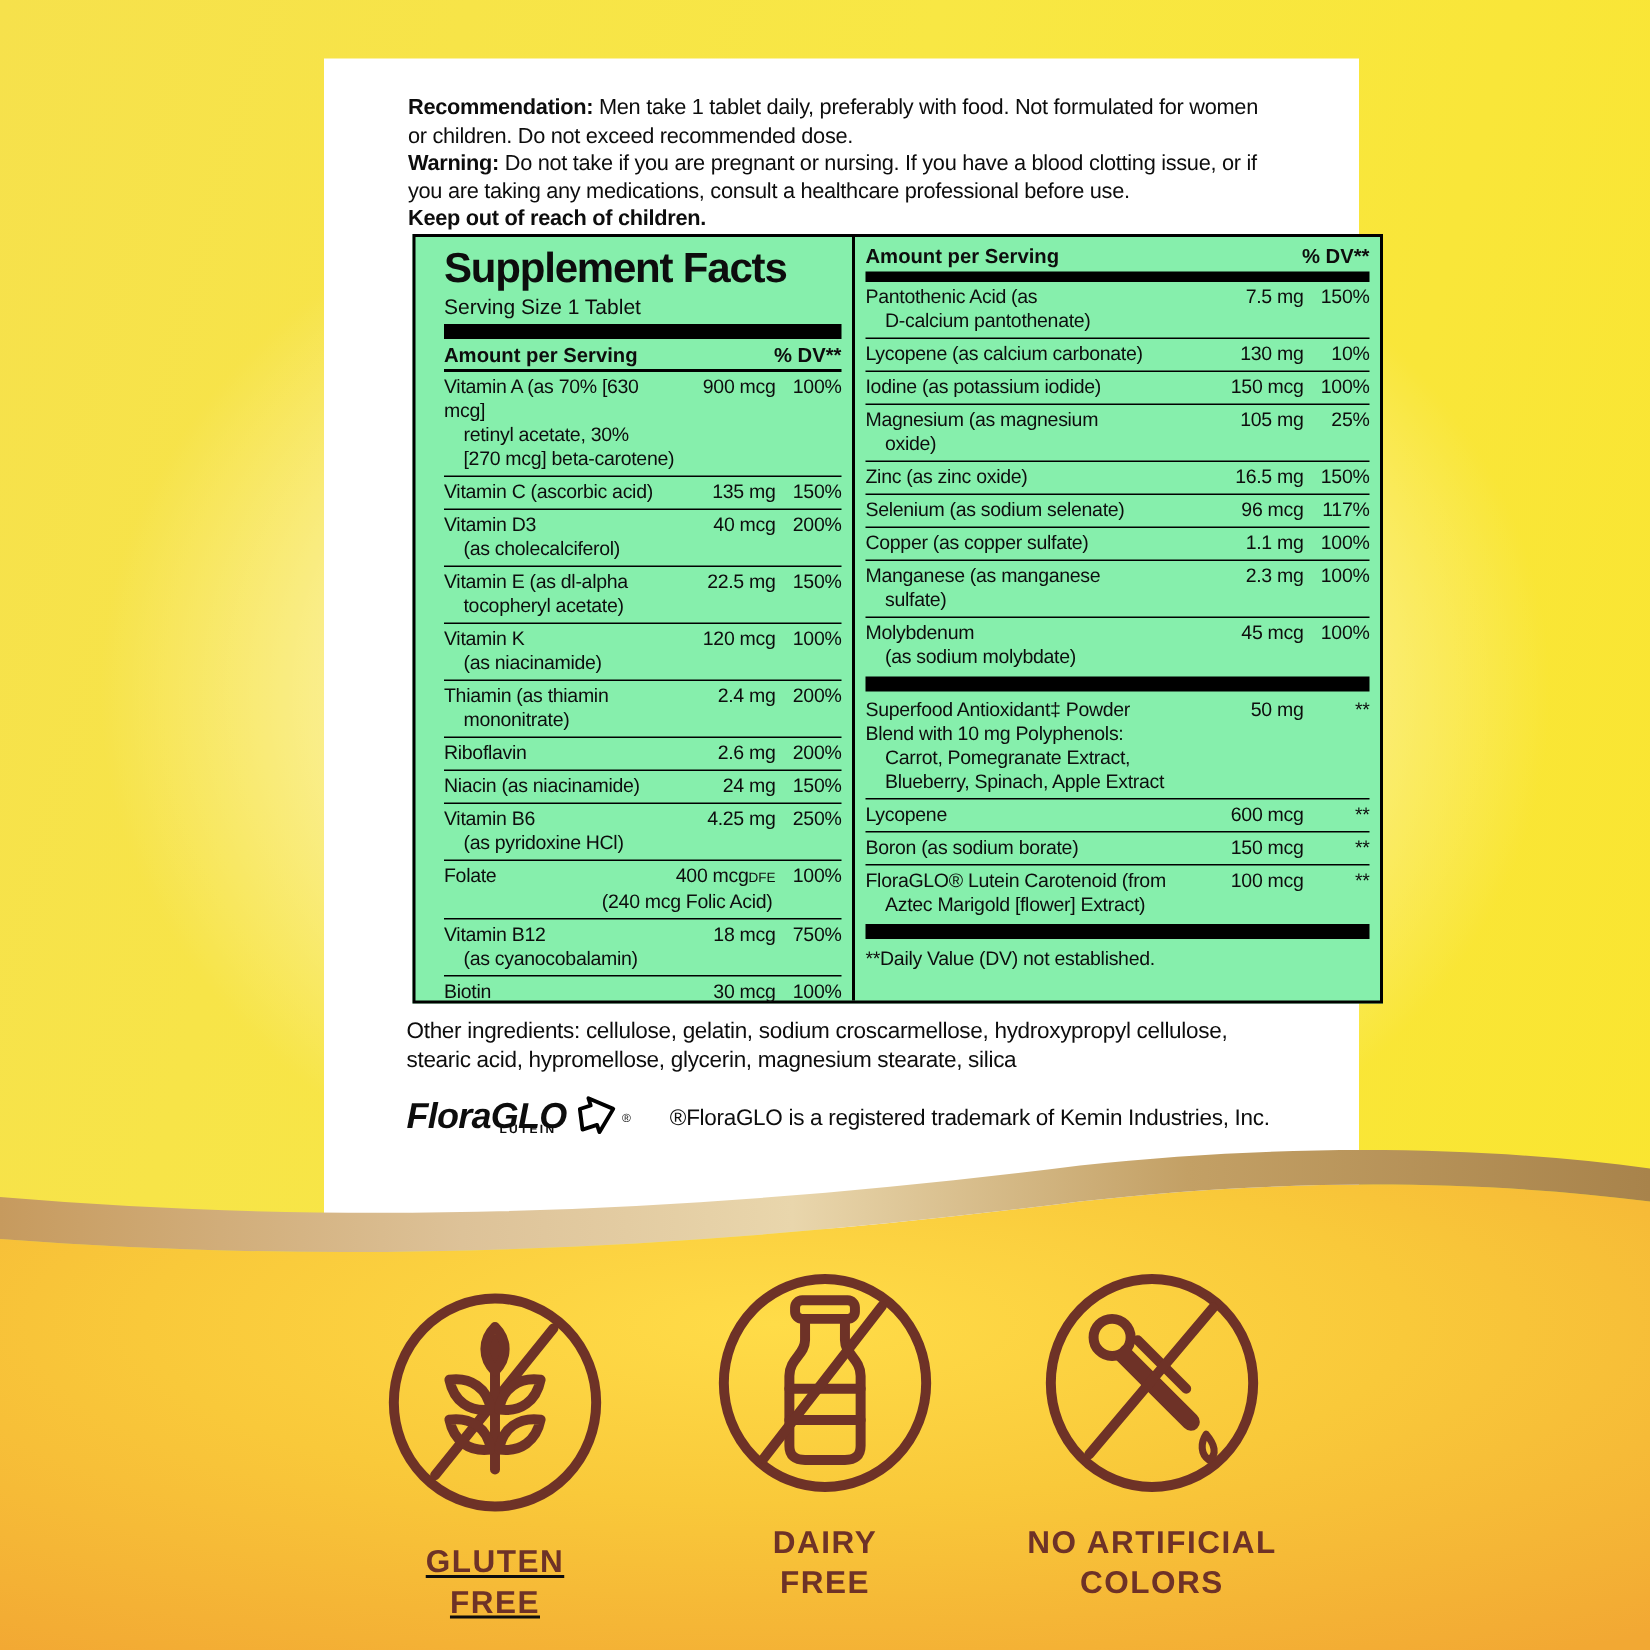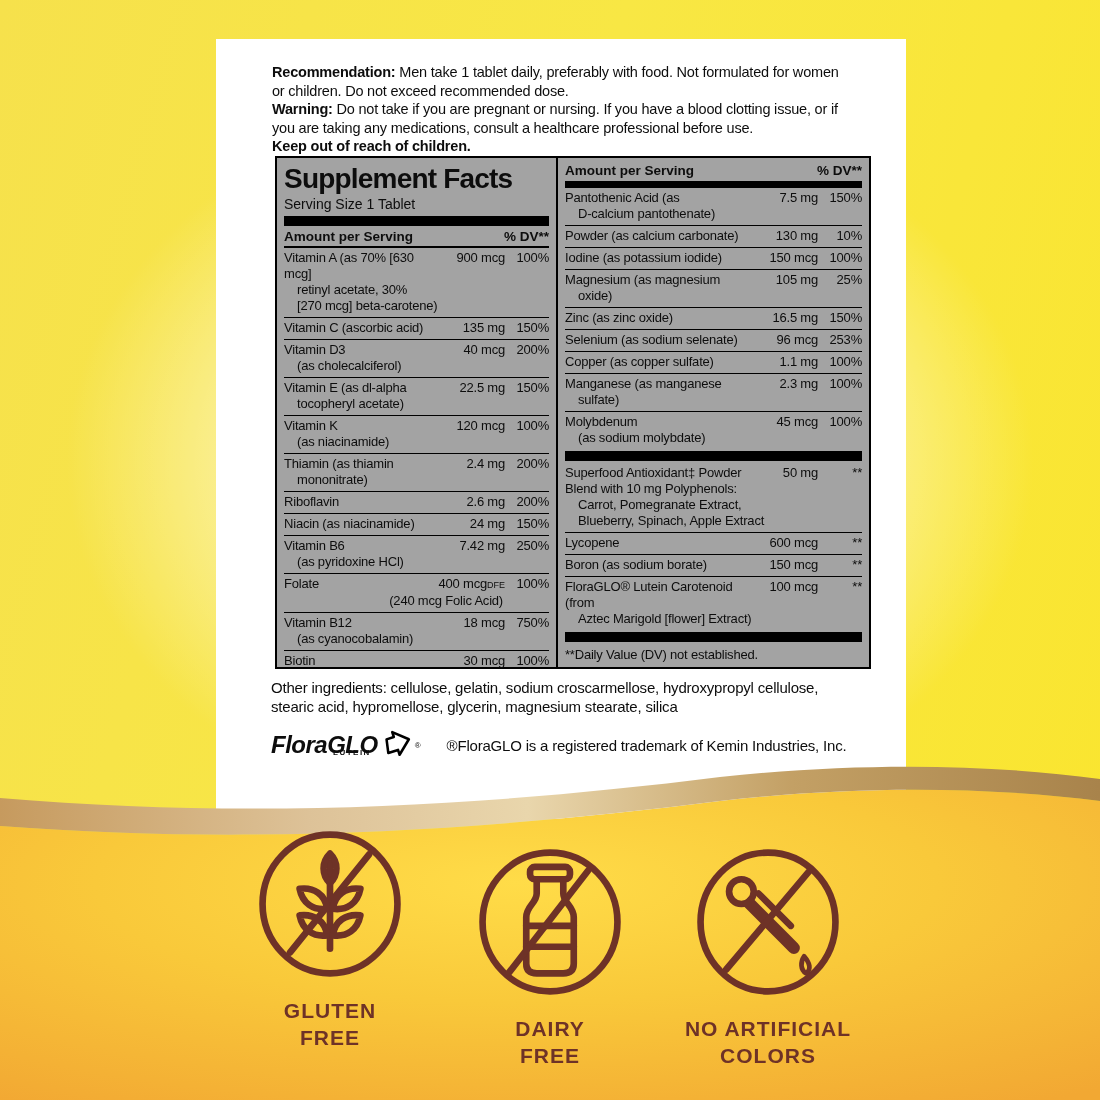--- a/index.html
+++ b/index.html
@@ -11,22 +11,22 @@
       linear-gradient(105deg,#f6e14c 0%, #f8e744 45%, #fae52e 100%);
   }
   
   .label{
     position:absolute; left:216px; top:39px; width:690px; height:780px;
     background:#ffffff;
   }
   .rec{position:absolute; left:56px; top:24px; width:578px; font-size:14.5px; line-height:18.5px; letter-spacing:-0.2px;}
   .rec p{margin:0;}
   
-  .facts{position:absolute; left:59px; top:117px; width:596px; height:513px; box-sizing:border-box;
-    border:2.5px solid #000; background:#a3a3a3; display:flex;}
+  .facts{position:absolute; left:59px; top:117px; width:647px; height:513px; box-sizing:border-box;
+    border:2.5px solid #000; background:#86efac; display:flex;padding-left:12px;}
   .fcol-left{width:281px; box-sizing:border-box; border-right:2.5px solid #000; padding:5px 7px 0 7px;}
   .fcol-right{flex:1; box-sizing:border-box; padding:2px 7px 0 7px;}
   .ftitle{font-size:28px; font-weight:bold; letter-spacing:-0.8px; line-height:31px; white-space:nowrap;}
   .fserving{font-size:14px; margin-top:2px;}
   .fbar{height:10px; background:#000; margin-top:4px;}
   .fbar2{height:7px; background:#000;}
   .fhead{display:flex; justify-content:space-between; font-weight:bold; font-size:13.5px; padding:3px 0 2px 0; border-bottom:2.5px solid #000;}
   .fhead.r{border-bottom:none; padding:3px 0 3px 0;}
   .frow{border-top:1.5px solid #000; padding:2px 0 3px 0; font-size:13px; line-height:16px; letter-spacing:-0.2px;}
   .frow.nb{border-top:none;}
@@ -48,21 +48,21 @@
   .flogo-sub{position:absolute; left:62px; top:19px; font-size:8px; font-weight:bold; letter-spacing:1.5px;}
   .flogo-arrow{margin-left:2px; margin-top:-2px;}
   .flogo-reg{font-size:8px; vertical-align:top; margin-left:1px;}
   .ftm{font-size:15px; letter-spacing:-0.2px; margin-left:26px;}
   
   .wave-svg{position:absolute; left:0; top:0; width:1100px; height:1100px; pointer-events:none;}
   
   .badge{position:absolute; width:220px; text-align:center;}
   .badge svg{display:block; margin:0 auto;}
   .badge-text{margin-top:16px; font-size:21px; font-weight:bold; letter-spacing:1px; line-height:27px; color:#6e3227;}
-  .b1{left:220px; top:827px;}
+  .b1{left:220px; top:858px;text-decoration:underline;}
   .b2{left:440px; top:845px;}
   .b3{left:658px; top:845px;}
 </style>
 </head>
 <body>
 
 <div class="canvas">
 
   <div class="label">
 
@@ -140,21 +140,21 @@
             <div class="frow">
               <div class="frow-main">
                 <span class="fname">Niacin (as niacinamide)</span>
                 <span class="famt">24 mg</span>
                 <span class="fdv">150%</span>
               </div>
             </div>
             <div class="frow">
               <div class="frow-main">
                 <span class="fname">Vitamin B6</span>
-                <span class="famt">7.42 mg</span>
+                <span class="famt">4.25 mg</span>
                 <span class="fdv">250%</span>
               </div>
               <div class="fcont">(as pyridoxine HCl)</div>
             </div>
             <div class="frow">
               <div class="frow-main">
                 <span class="fname">Folate</span>
                 <span class="famt">400 mcg<span class="fsuf">DFE</span></span>
                 <span class="fdv">100%</span>
               </div>
@@ -187,21 +187,21 @@
             <div class="frow nb">
               <div class="frow-main">
                 <span class="fname">Pantothenic Acid (as</span>
                 <span class="famt">7.5 mg</span>
                 <span class="fdv">150%</span>
               </div>
               <div class="fcont">D-calcium pantothenate)</div>
             </div>
             <div class="frow">
               <div class="frow-main">
-                <span class="fname">Powder (as calcium carbonate)</span>
+                <span class="fname">Lycopene (as calcium carbonate)</span>
                 <span class="famt">130 mg</span>
                 <span class="fdv">10%</span>
               </div>
             </div>
             <div class="frow">
               <div class="frow-main">
                 <span class="fname">Iodine (as potassium iodide)</span>
                 <span class="famt">150 mcg</span>
                 <span class="fdv">100%</span>
               </div>
@@ -218,21 +218,21 @@
               <div class="frow-main">
                 <span class="fname">Zinc (as zinc oxide)</span>
                 <span class="famt">16.5 mg</span>
                 <span class="fdv">150%</span>
               </div>
             </div>
             <div class="frow">
               <div class="frow-main">
                 <span class="fname">Selenium (as sodium selenate)</span>
                 <span class="famt">96 mcg</span>
-                <span class="fdv">253%</span>
+                <span class="fdv">117%</span>
               </div>
             </div>
             <div class="frow">
               <div class="frow-main">
                 <span class="fname">Copper (as copper sulfate)</span>
                 <span class="famt">1.1 mg</span>
                 <span class="fdv">100%</span>
               </div>
             </div>
             <div class="frow">

